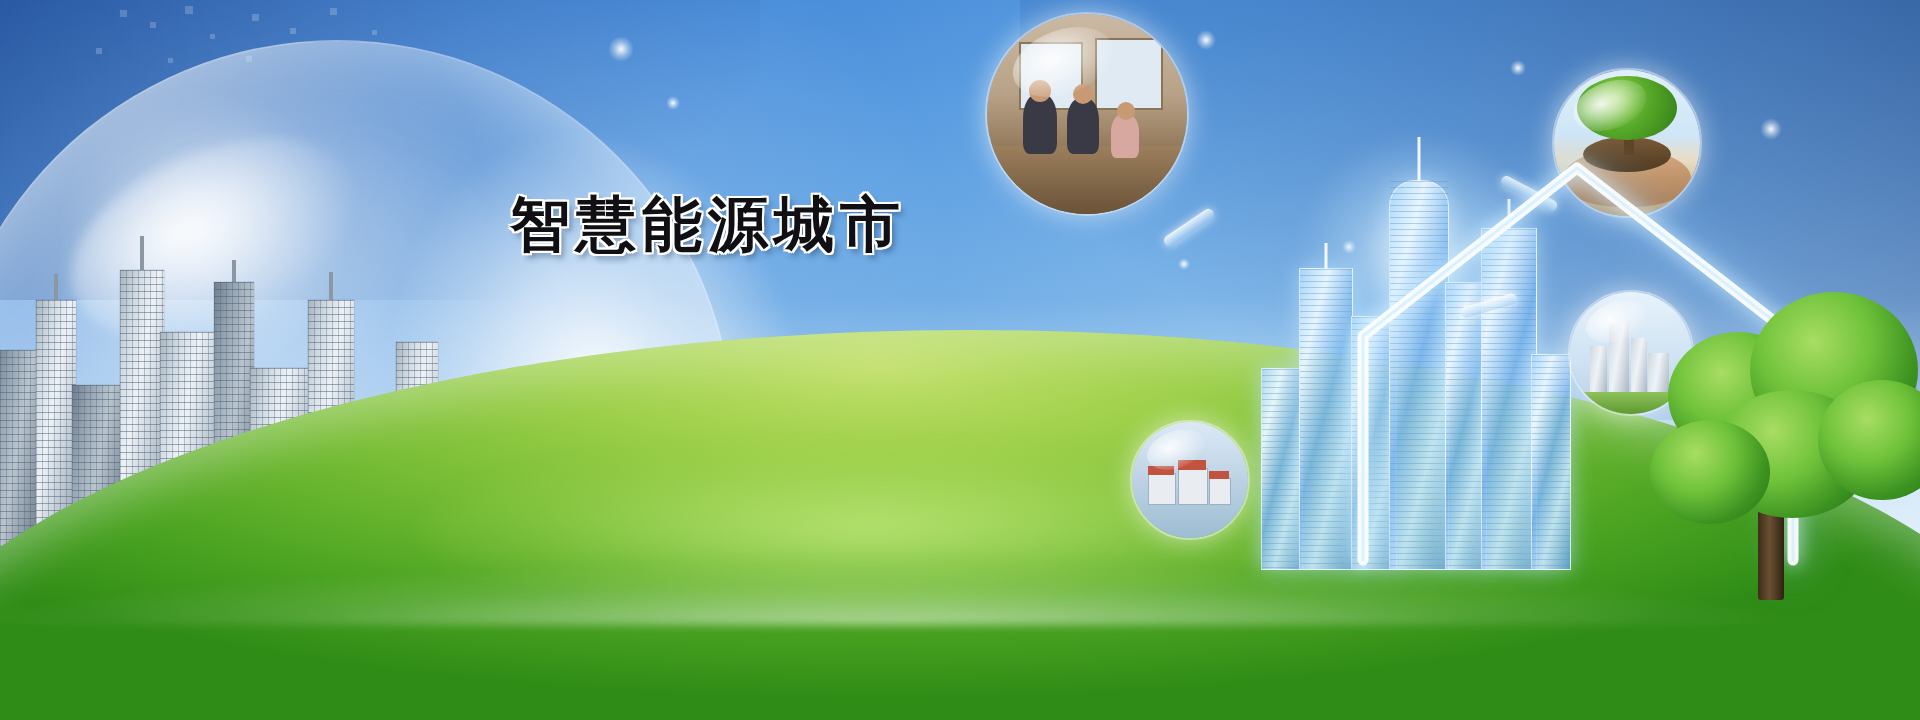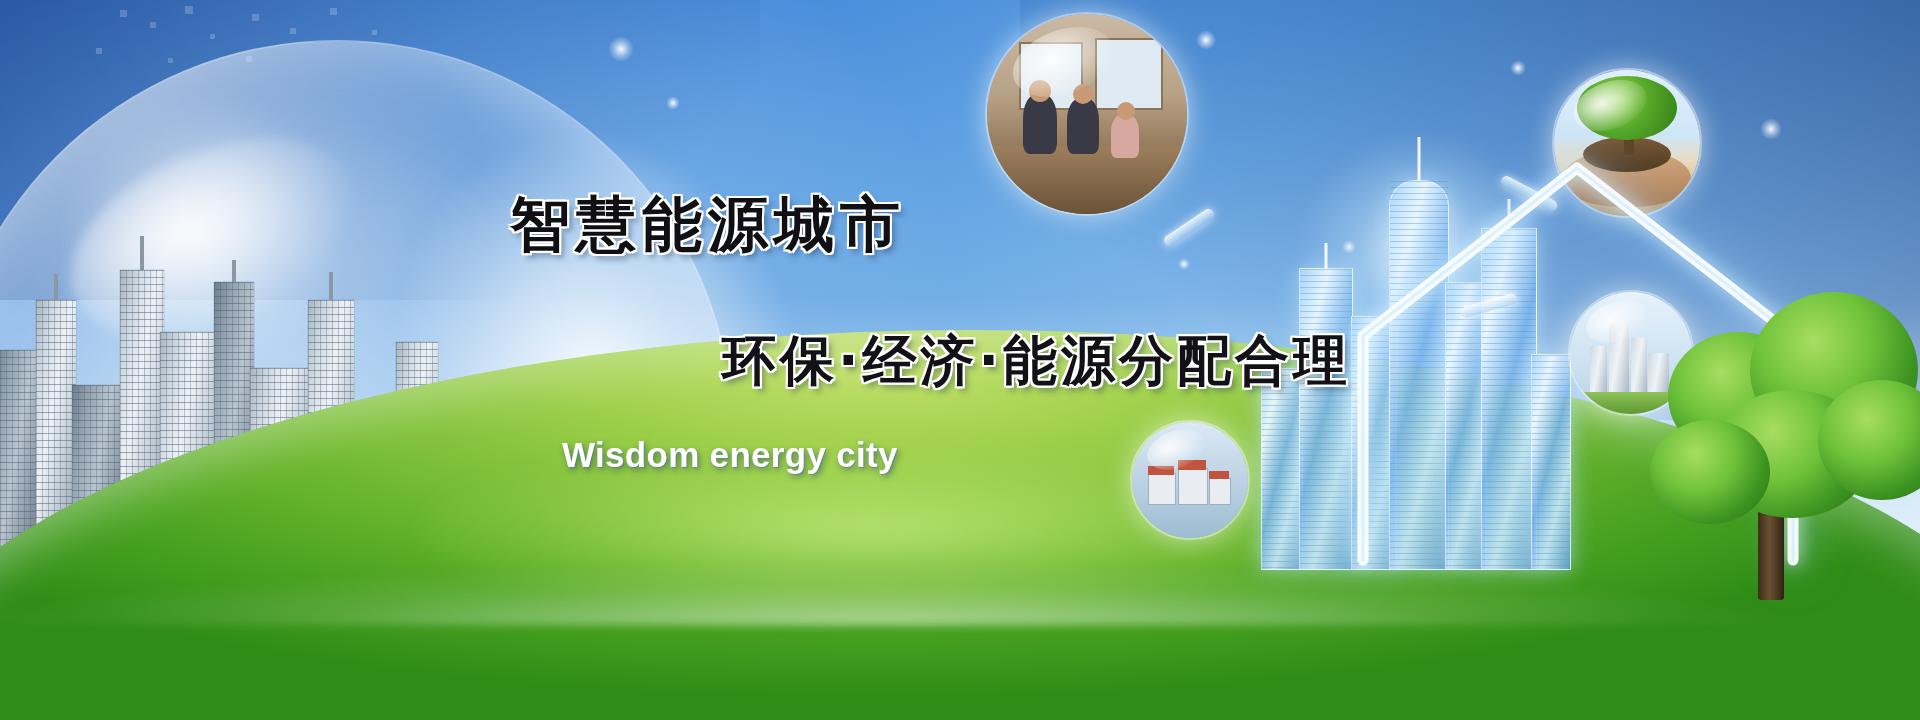--- a/index.html
+++ b/index.html
@@ -338,17 +338,15 @@
     <div class="t-trunk"></div>
     <div class="t-crown" style="left:28px;top:62px;width:140px;height:128px;"></div>
     <div class="t-crown" style="left:110px;top:22px;width:168px;height:156px;"></div>
     <div class="t-crown" style="left:72px;top:120px;width:160px;height:128px;"></div>
     <div class="t-crown" style="left:178px;top:110px;width:128px;height:120px;"></div>
     <div class="t-crown" style="left:10px;top:150px;width:120px;height:104px;"></div>
   </div>
 
   <div id="copy">
     <div class="zh1">智慧能源城市</div>
-    <div class="zh2">环保·经济·能源分配合理</div>
-    <div class="en1">Wisdom energy city</div>
   </div>
 
 </div>
 
 </body></html>

